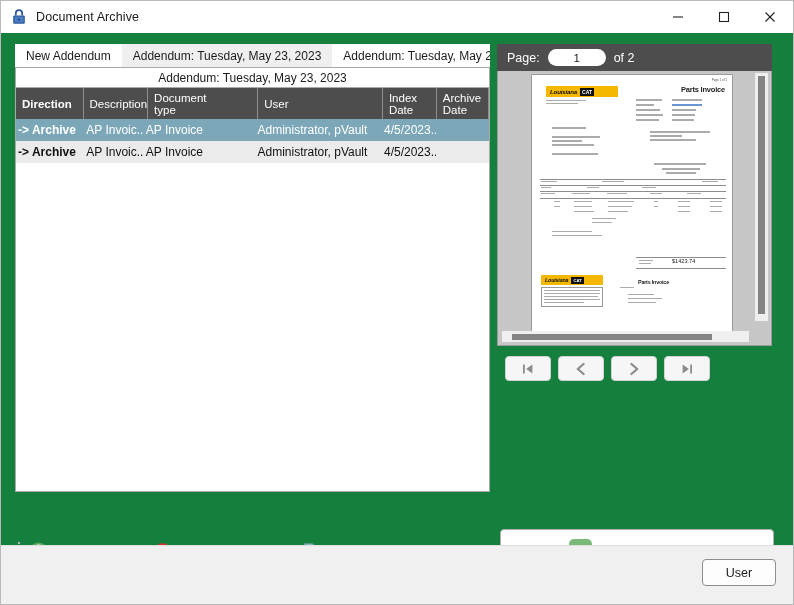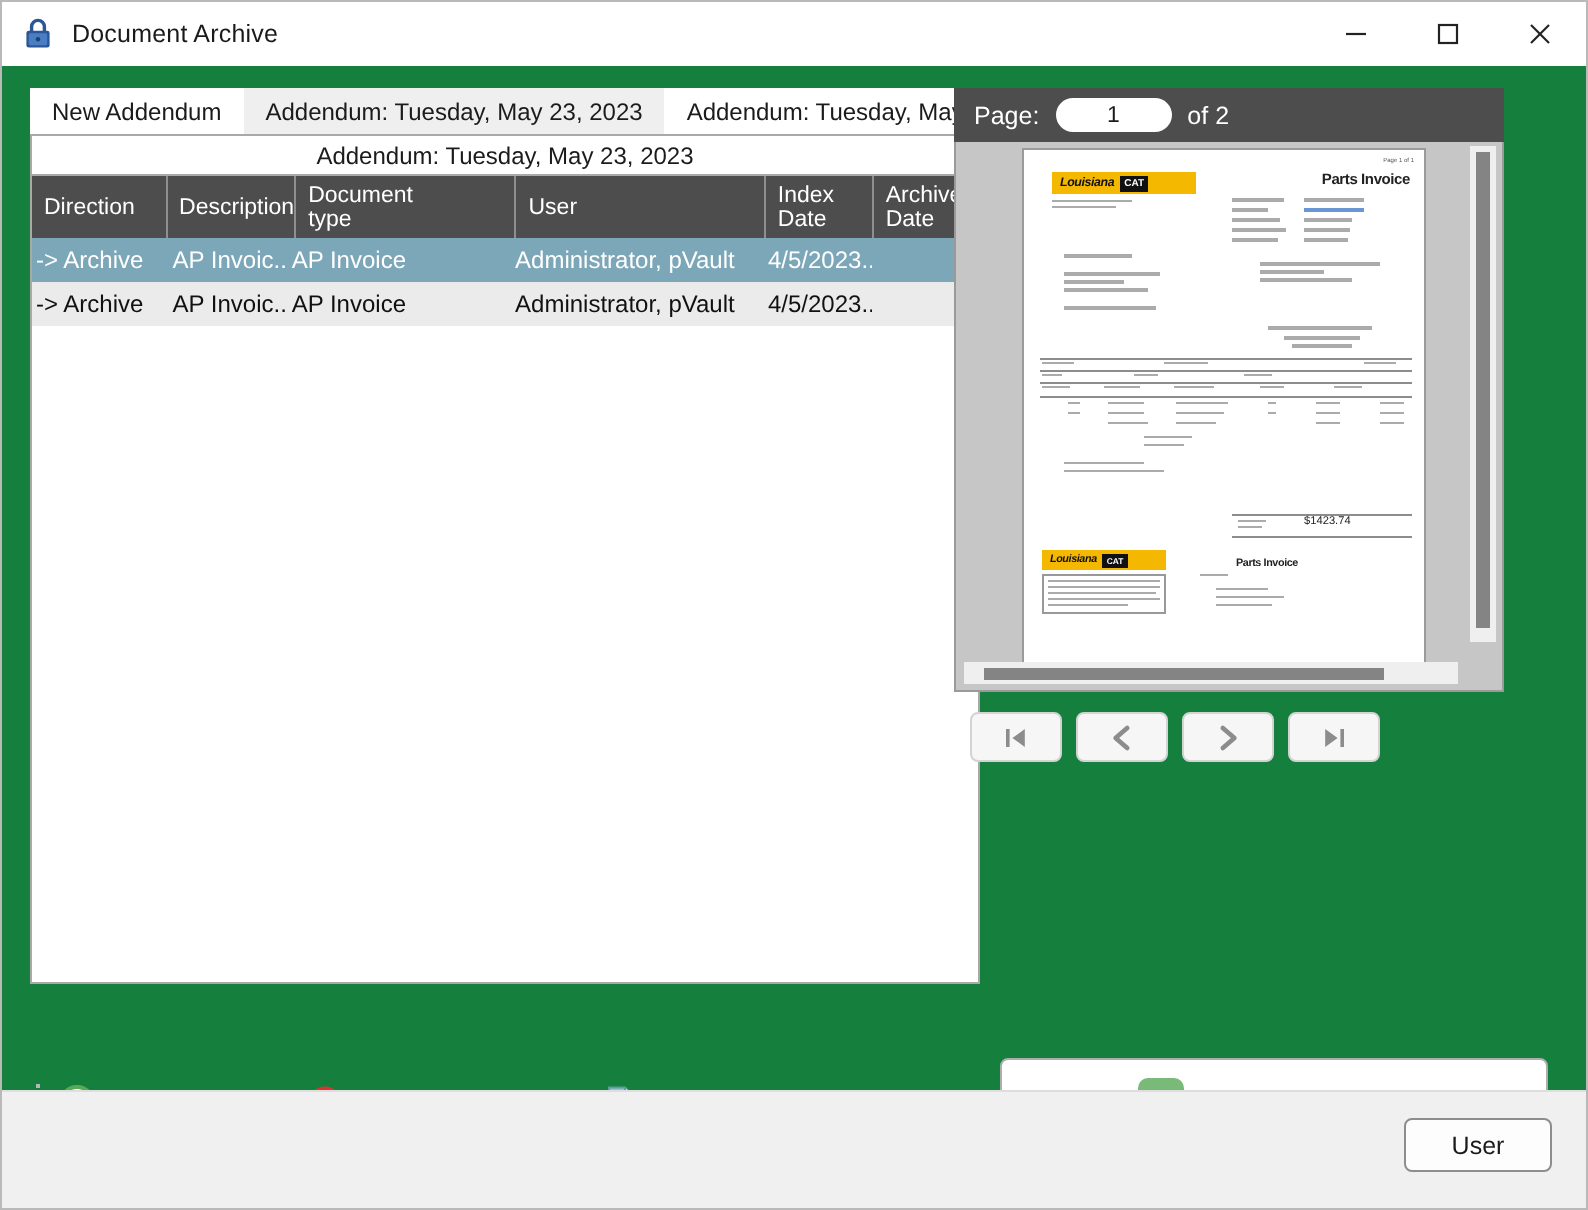--- a/index.html
+++ b/index.html
@@ -109,21 +109,21 @@
     color: #111;
   }
   .grid-row.selected { background: #7ba7b8; color: #ffffff; }
   .grid-row.alt { background: #ebebeb; }
   .gc {
     padding: 0 2px;
     white-space: nowrap;
     overflow: hidden;
     display: flex; align-items: center; height: 22px;
   }
-  .c0 { width: 78px; }
+  .c0 { width: 78px; font-weight: bold; }
   .c1 { width: 68px; }
   .c2 { width: 128px; }
   .c3 { width: 145px; }
   .c4 { width: 62px; }
   .c5 { width: 60px; }
 
   
   .left-toolbar {
     position: absolute; left: 14px; top: 501px;
     width: 475px; height: 34px;
@@ -140,21 +140,21 @@
     display: flex; align-items: center;
     gap: 5px;
     padding: 3px 7px 3px 4px;
     font-size: 12.5px;
     color: #111;
   }
   .tbtn u { text-decoration: underline; }
 
   
   .right-panel {
-    position: absolute; left: 476px; top: 11px;
+    position: absolute; left: 496px; top: 11px;
     width: 275px; height: 490px;
   }
   .pagebar {
     height: 27px;
     background: #4d4d4d;
     display: flex; align-items: center;
     padding-left: 10px;
     color: #ffffff;
     font-size: 12.5px;
     gap: 8px;

